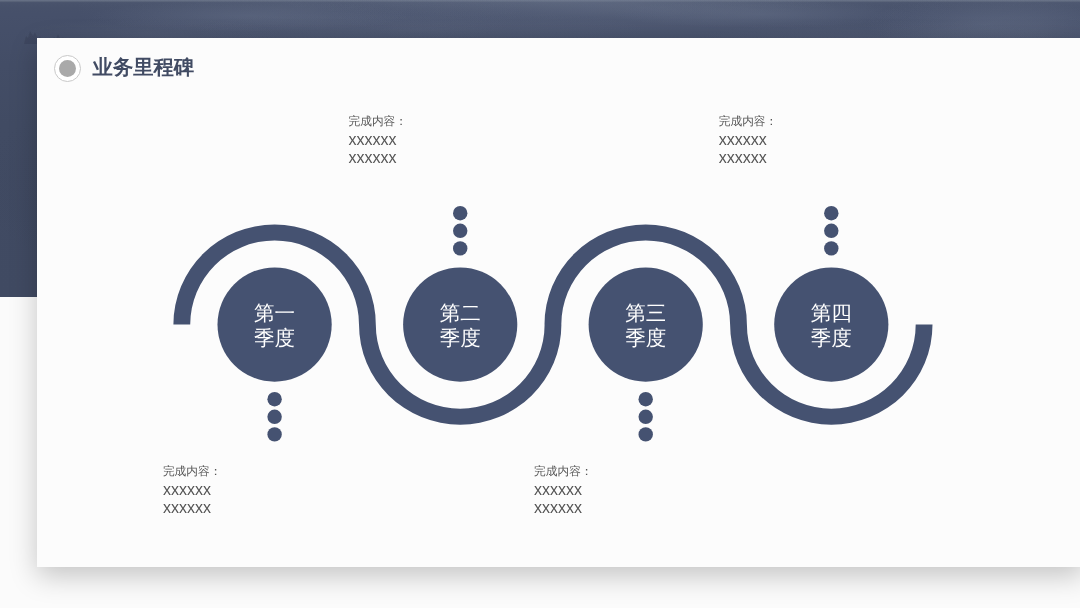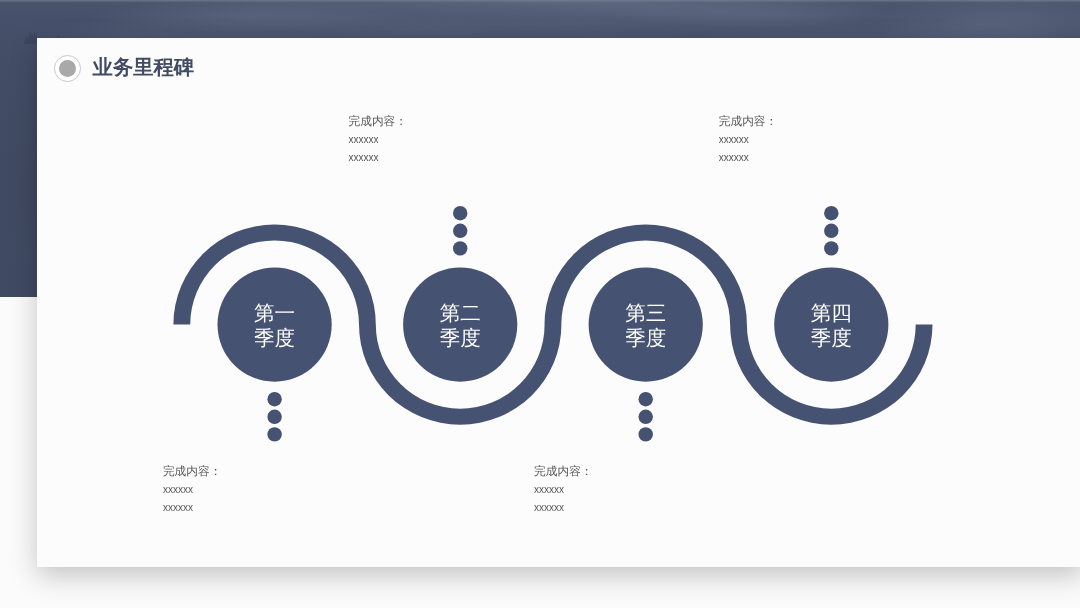--- a/index.html
+++ b/index.html
@@ -41,21 +41,21 @@
     display:flex;align-items:center;justify-content:center;background:#fff;}
   .hdr-icon i{display:block;width:17px;height:17px;border-radius:50%;background:#a9a9a9;}
   .hdr-title{position:absolute;left:55.6px;top:17.6px;font-size:20.3px;font-weight:bold;
     color:#414b63;letter-spacing:0px;line-height:22px;}
 
   
   .diagram{position:absolute;left:0;top:0;width:1007px;height:529px;}
   svg{position:absolute;left:0;top:0;}
 
   .note{position:absolute;font-size:11.7px;color:#555555;line-height:18.6px;white-space:nowrap;font-weight:normal;}
-  .note .x{font-size:10px;}
+  .note .x{font-size:16px;}
   text.ml{fill:#fff;font-size:20.5px;text-anchor:middle;font-family:"Liberation Sans",sans-serif;}
 </style>
 </head>
 <body>
 
 <div id="stage">
   <div class="bg-photo">
     <svg class="bg-texture" width="1080" height="297" viewBox="0 0 1080 297">
       <g fill="#353e54" opacity="0.42" filter="url(#soft)">
         <path d="M24 44 L26 36 L28 38 L30 31 L33 36 L35 32 L38 39 L40 36 L42 44 Z"></path>

